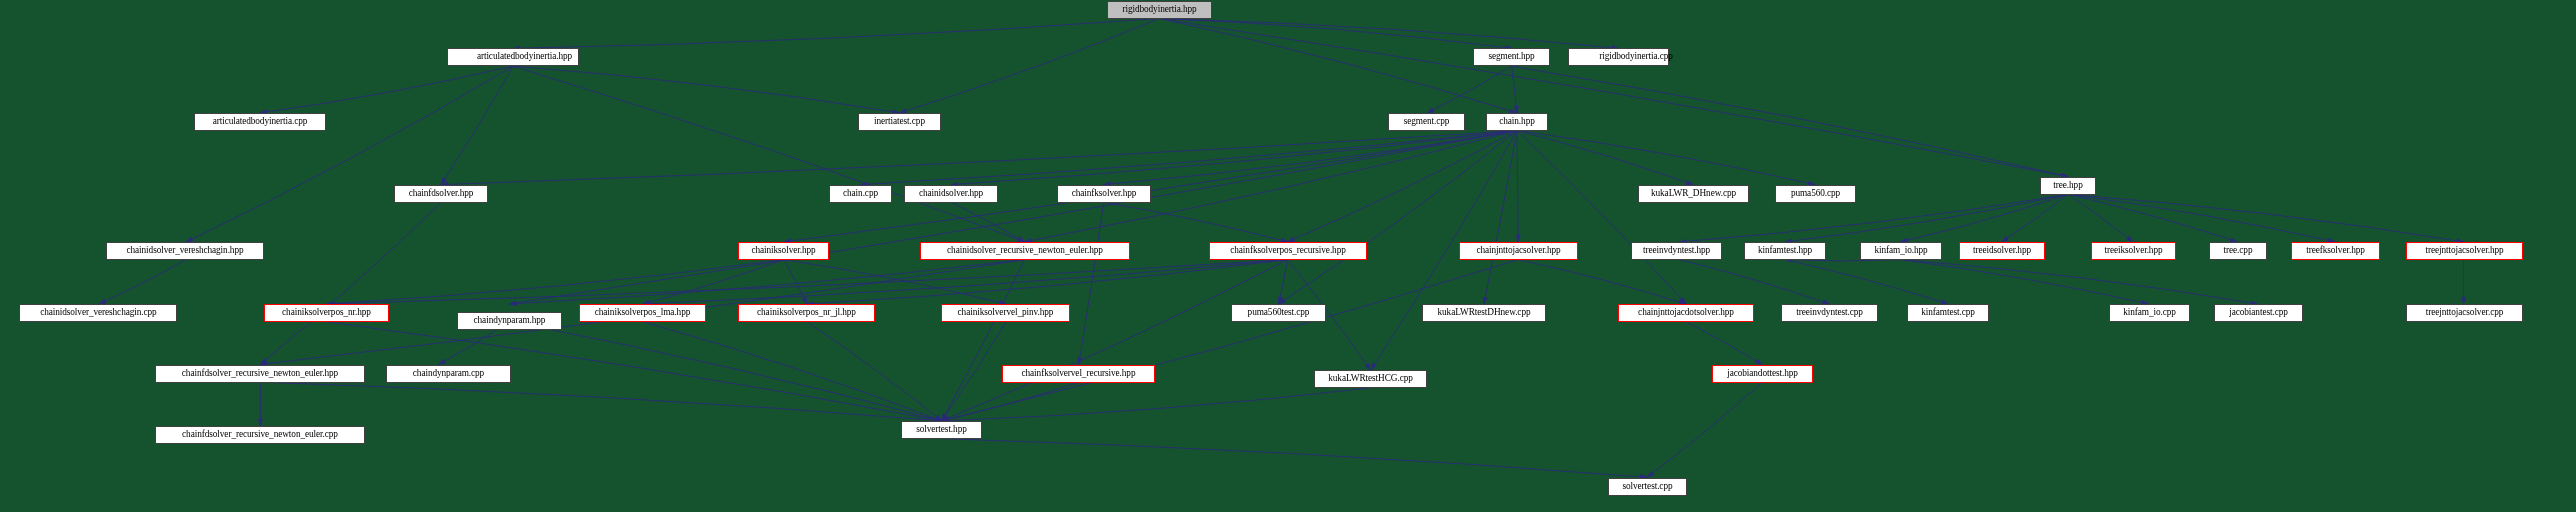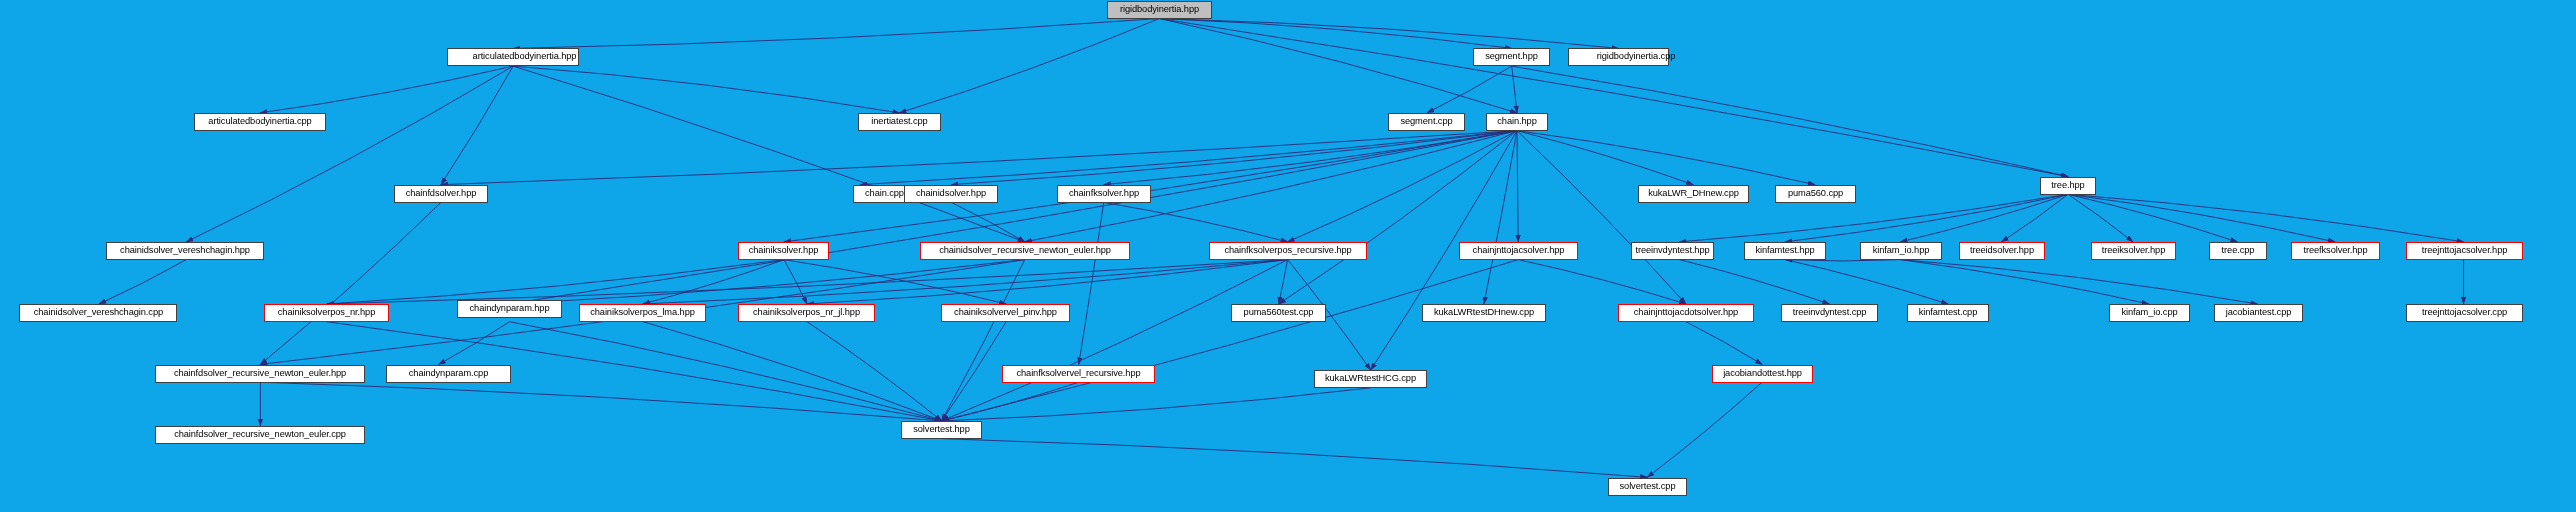--- a/index.html
+++ b/index.html
@@ -5,22 +5,22 @@
 <style>
   html, body {
     margin: 0;
     padding: 0;
     background: #ffffff;
   }
   #graph-root {
     position: relative;
     width: 2576px;
     height: 512px;
-    background: #0ea5e9;
-    font-family: Liberation Sans, sans-serif;
+    background: #14532d;
+    font-family: Liberation Serif, serif;
     overflow: hidden;
   }
   #edge-layer {
     position: absolute;
     left: 0;
     top: 0;
     width: 2576px;
     height: 512px;
     pointer-events: none;
   }
@@ -173,21 +173,21 @@
       </div>
       <div class="node" style="left: 1486px; top: 113px; width: 62px;">
         <span class="node-label">chain.hpp</span>
       </div>
       <div class="node" style="left: 2040px; top: 177px; width: 56px;">
         <span class="node-label">tree.hpp</span>
       </div>
       <div class="node" style="left: 394px; top: 185px; width: 94px;">
         <span class="node-label">chainfdsolver.hpp</span>
       </div>
-      <div class="node" style="left: 829px; top: 185px; width: 63px; margin-left: 24px;">
+      <div class="node" style="left: 829px; top: 185px; width: 63px;">
         <span class="node-label">chain.cpp</span>
       </div>
       <div class="node" style="left: 904px; top: 185px; width: 94px;">
         <span class="node-label">chainidsolver.hpp</span>
       </div>
       <div class="node" style="left: 1057px; top: 185px; width: 94px;">
         <span class="node-label">chainfksolver.hpp</span>
       </div>
       <div class="node" style="left: 1638px; top: 185px; width: 111px;">
         <span class="node-label">kukaLWR_DHnew.cpp</span>
@@ -203,21 +203,21 @@
       </div>
       <div class="node red" style="left: 920px; top: 242px; width: 210px;">
         <span class="node-label">chainidsolver_recursive_newton_euler.hpp</span>
       </div>
       <div class="node red" style="left: 1209px; top: 242px; width: 158px;">
         <span class="node-label">chainfksolverpos_recursive.hpp</span>
       </div>
       <div class="node red" style="left: 1459px; top: 242px; width: 119px;">
         <span class="node-label">chainjnttojacsolver.hpp</span>
       </div>
-      <div class="node" style="left: 1631px; top: 242px; width: 83px;">
+      <div class="node" style="left: 1631px; top: 242px; width: 91px;">
         <span class="node-label">treeinvdyntest.hpp</span>
       </div>
       <div class="node" style="left: 1744px; top: 242px; width: 82px;">
         <span class="node-label">kinfamtest.hpp</span>
       </div>
       <div class="node" style="left: 1860px; top: 242px; width: 82px;">
         <span class="node-label">kinfam_io.hpp</span>
       </div>
       <div class="node red" style="left: 1959px; top: 242px; width: 86px; text-align: right;">
         <span class="node-label">treeidsolver.hpp</span>
@@ -233,21 +233,21 @@
       </div>
       <div class="node red" style="left: 2406px; top: 242px; width: 117px;">
         <span class="node-label">treejnttojacsolver.hpp</span>
       </div>
       <div class="node" style="left: 19.4px; top: 304px; width: 158px;">
         <span class="node-label">chainidsolver_vereshchagin.cpp</span>
       </div>
       <div class="node red" style="left: 264px; top: 304px; width: 125px;">
         <span class="node-label">chainiksolverpos_nr.hpp</span>
       </div>
-      <div class="node" style="left: 457px; top: 300px; width: 105px;">
+      <div class="node" style="left: 457px; top: 312px; width: 105px;">
         <span class="node-label">chaindynparam.hpp</span>
       </div>
       <div class="node red" style="left: 579px; top: 304px; width: 127px;">
         <span class="node-label">chainiksolverpos_lma.hpp</span>
       </div>
       <div class="node red" style="left: 738px; top: 304px; width: 137px;">
         <span class="node-label">chainiksolverpos_nr_jl.hpp</span>
       </div>
       <div class="node red" style="left: 941px; top: 304px; width: 129px;">
         <span class="node-label">chainiksolvervel_pinv.hpp</span>

